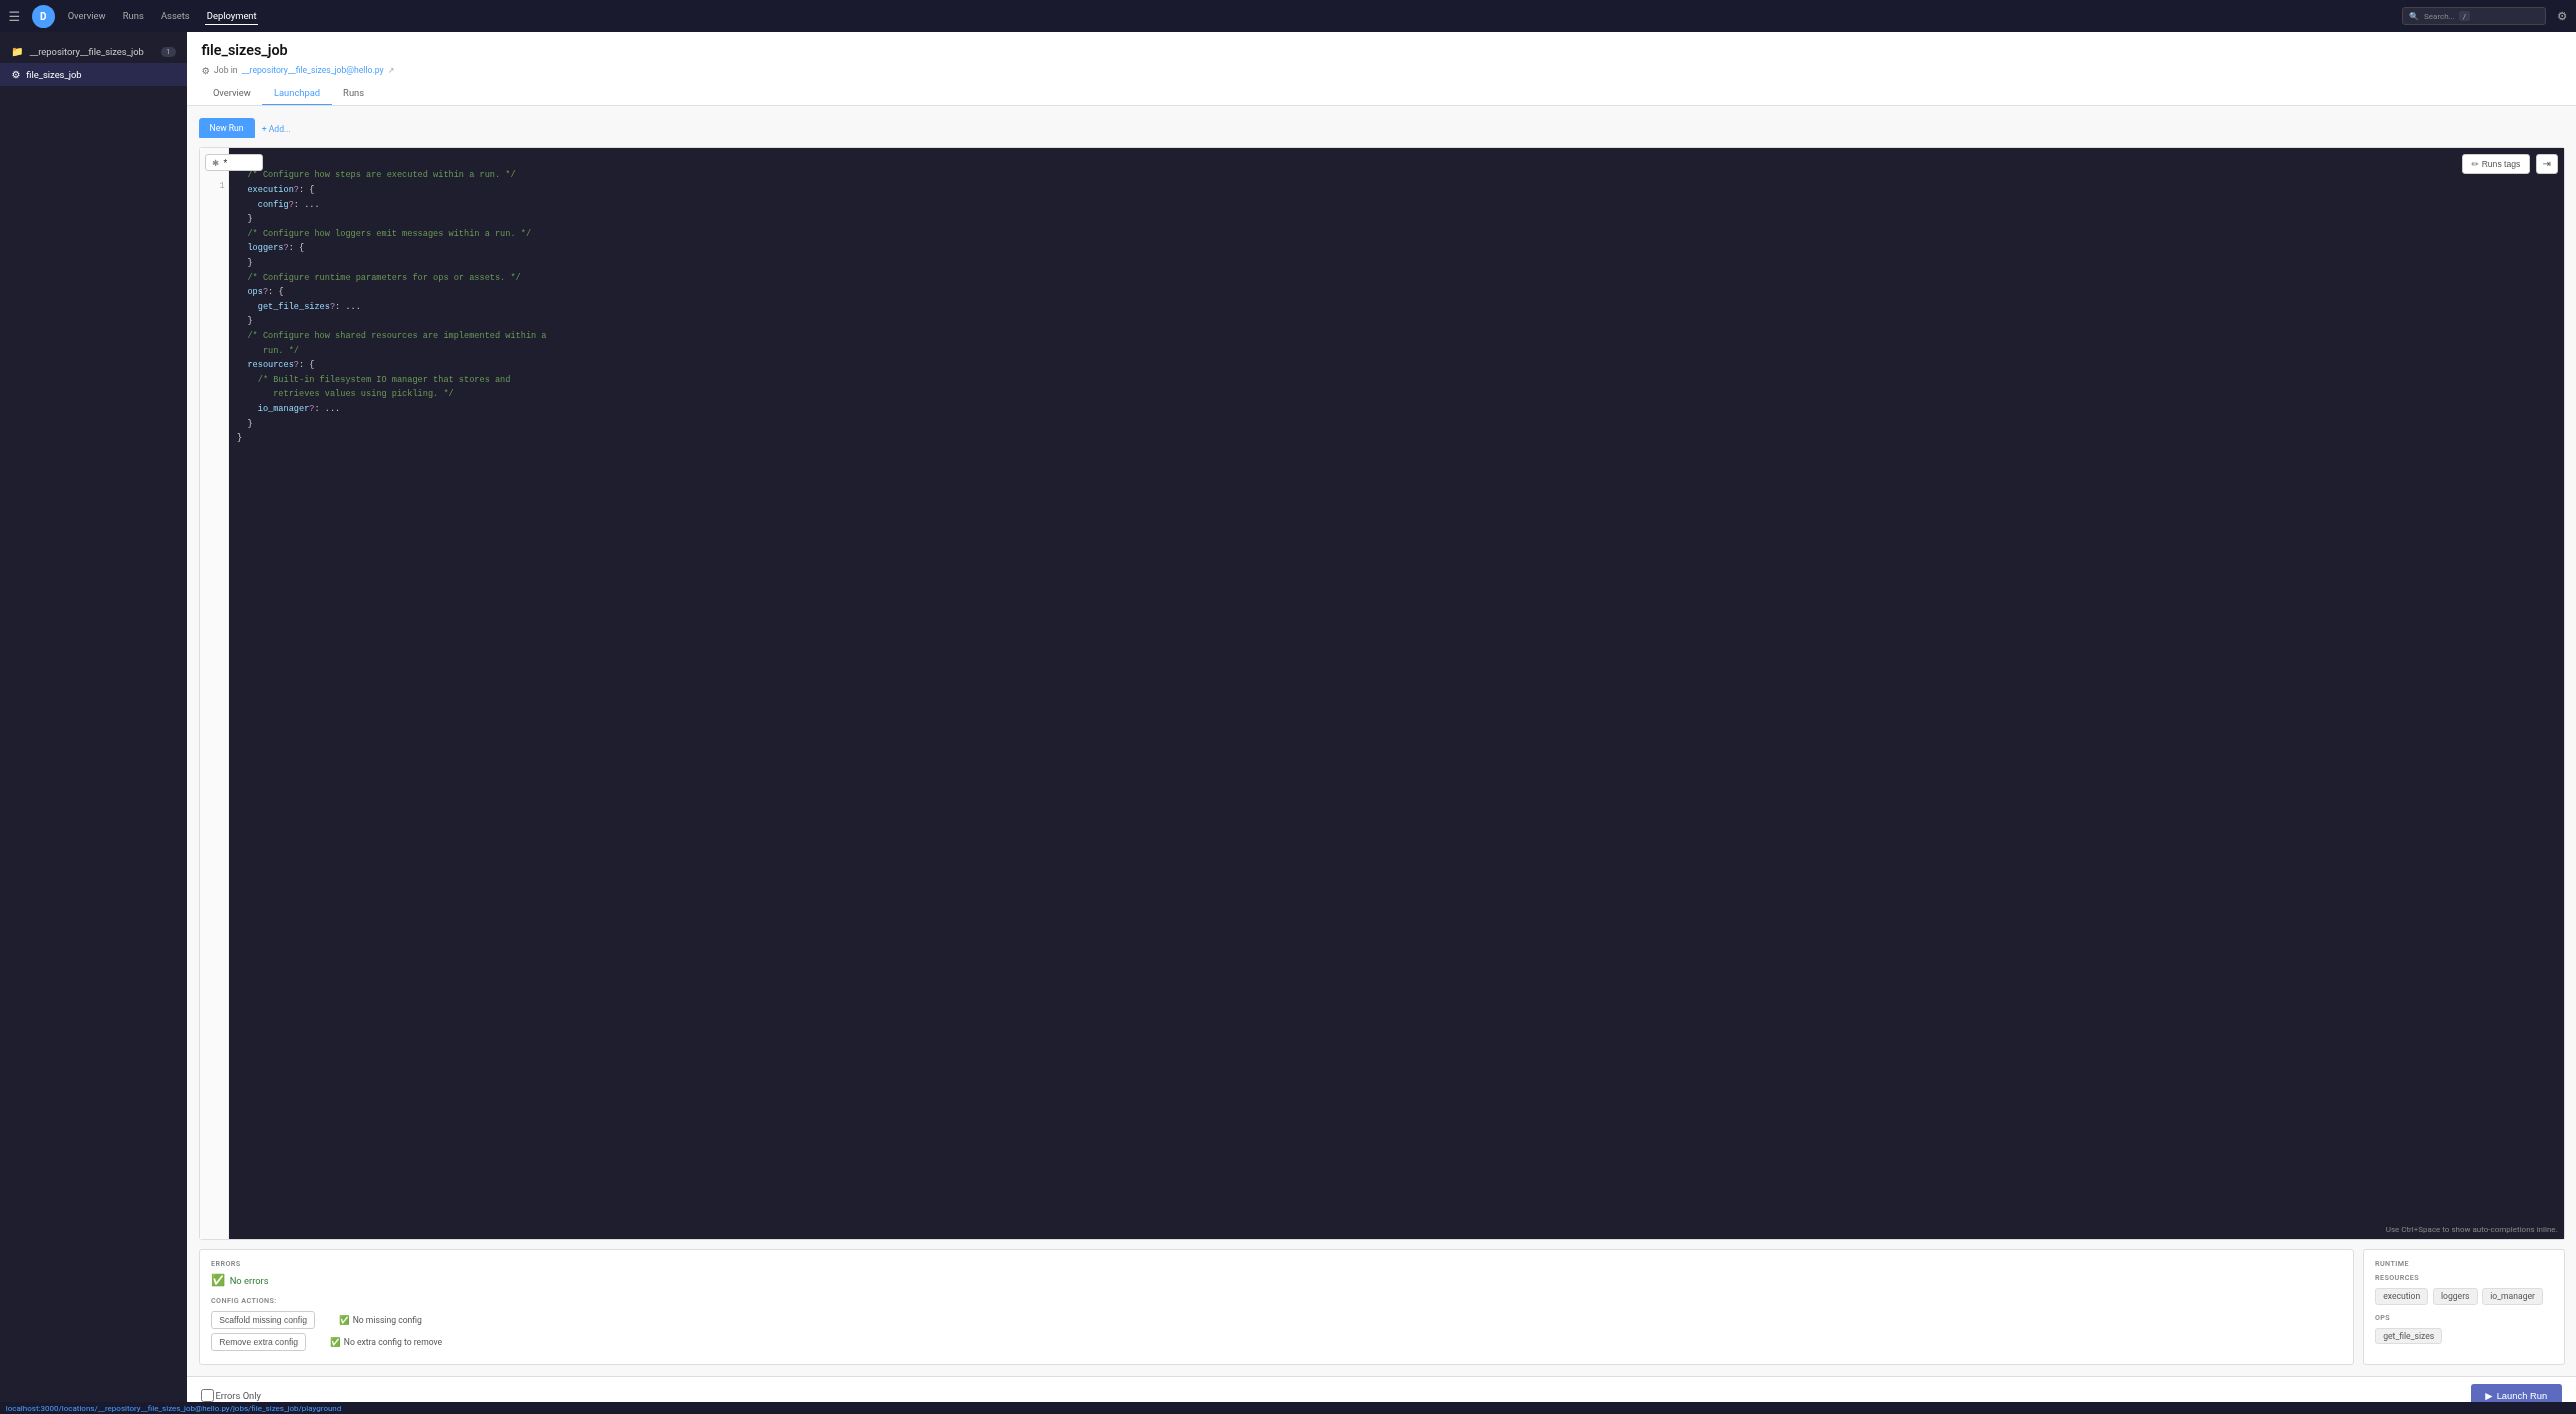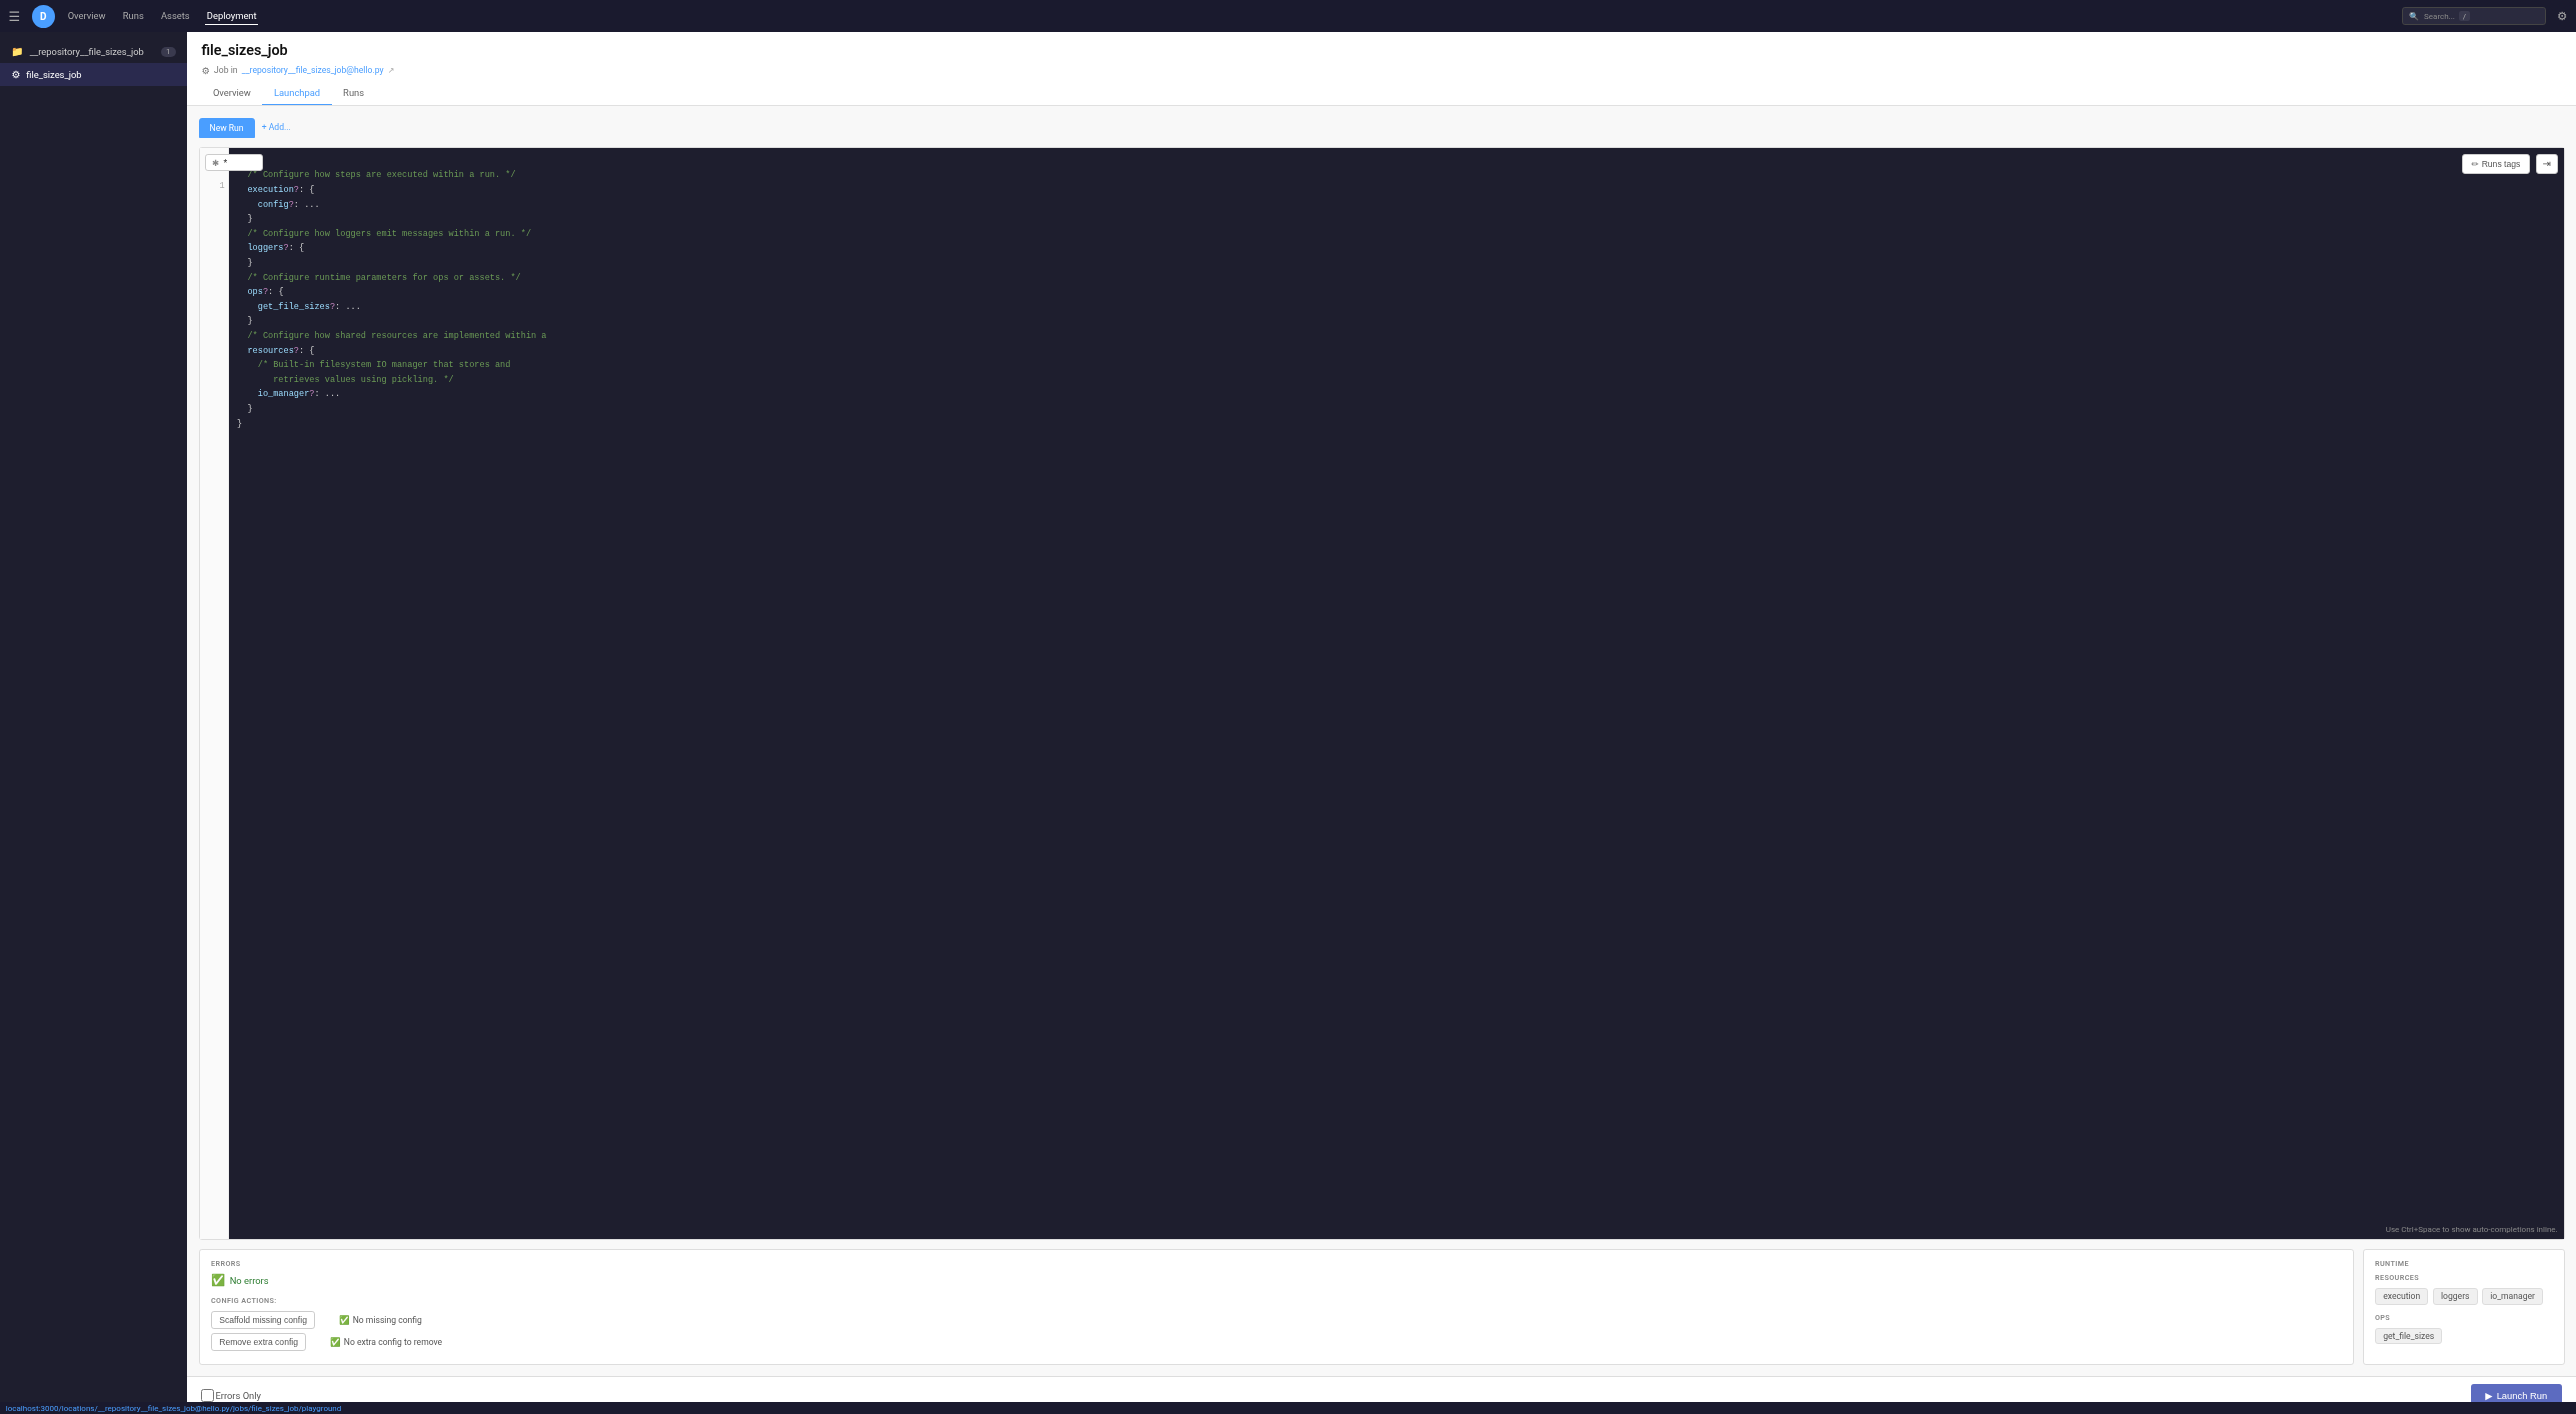--- a/index.html
+++ b/index.html
@@ -123,21 +123,21 @@
     .launchpad-content {
       flex: 1;
       display: flex;
       flex-direction: column;
       padding: 11.5px;
       gap: 0;
     }
 
     
     .run-tabs {
-      display: flex; gap: 0; align-items: flex-start; margin-bottom: 8.6px;
+      display: flex; gap: 0; align-items: flex-end; margin-bottom: 8.6px;
     }
     .run-tab {
       padding: 4.3px 10px; border: 0.7px solid #ddd;
       background: white; cursor: pointer; font-size: 8.6px;
       color: #555; border-radius: 2.9px 2.9px 0 0;
     }
     .run-tab.active {
       background: #4a9eff; color: white; border-color: #4a9eff;
     }
     .run-tab-add {
@@ -394,20 +394,21 @@
           <div class="code-line"><span class="code-key">    config</span><span class="code-optional">?</span><span class="code-punct">: ...</span></div>
           <div class="code-line"><span class="code-punct">  }</span></div>
           <div class="code-line"><span class="code-comment">  /* Configure how loggers emit messages within a run. */</span></div>
           <div class="code-line"><span class="code-key">  loggers</span><span class="code-optional">?</span><span class="code-punct">: {</span></div>
           <div class="code-line"><span class="code-punct">  }</span></div>
           <div class="code-line"><span class="code-comment">  /* Configure runtime parameters for ops or assets. */</span></div>
           <div class="code-line"><span class="code-key">  ops</span><span class="code-optional">?</span><span class="code-punct">: {</span></div>
           <div class="code-line"><span class="code-key">    get_file_sizes</span><span class="code-optional">?</span><span class="code-punct">: ...</span></div>
           <div class="code-line"><span class="code-punct">  }</span></div>
           <div class="code-line"><span class="code-comment">  /* Configure how shared resources are implemented within a</span></div>
+          <div class="code-line"><span class="code-comment">     run. */</span></div>
           <div class="code-line"><span class="code-key">  resources</span><span class="code-optional">?</span><span class="code-punct">: {</span></div>
           <div class="code-line"><span class="code-comment">    /* Built-in filesystem IO manager that stores and</span></div>
           <div class="code-line"><span class="code-comment">       retrieves values using pickling. */</span></div>
           <div class="code-line"><span class="code-key">    io_manager</span><span class="code-optional">?</span><span class="code-punct">: ...</span></div>
           <div class="code-line"><span class="code-punct">  }</span></div>
           <div class="code-line"><span class="code-punct">}</span></div>
         </div>
 
         <div class="editor-hint">Use Ctrl+Space to show auto-completions inline.</div>
 

